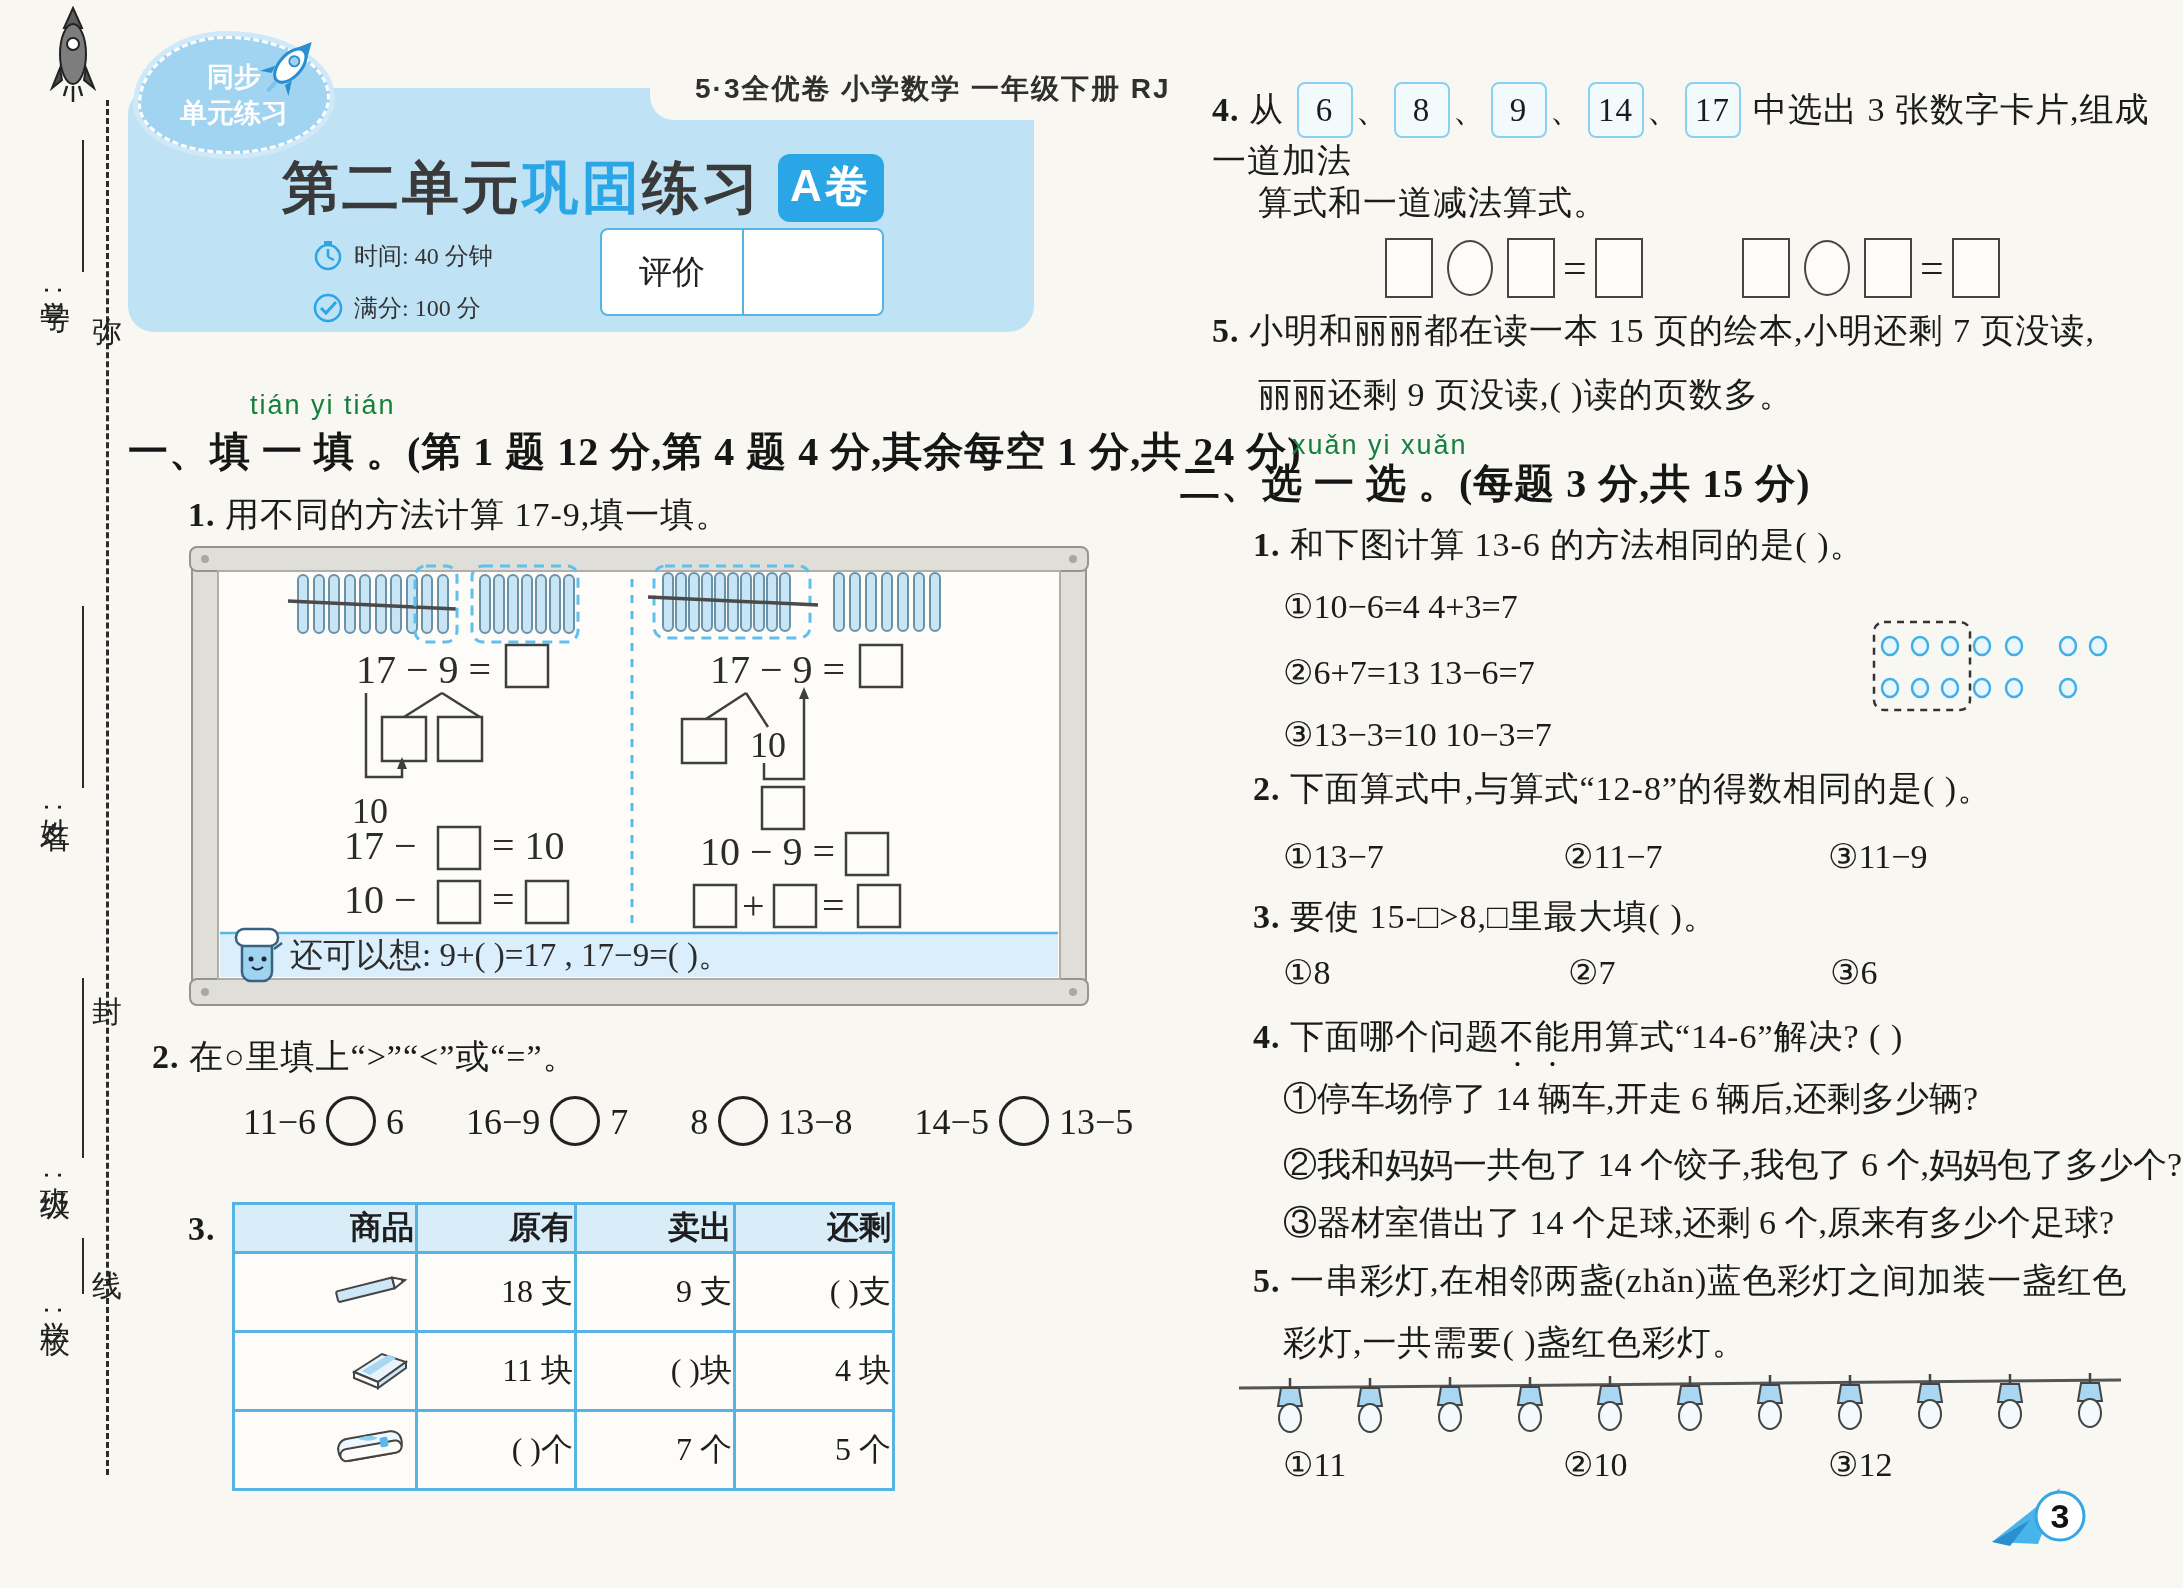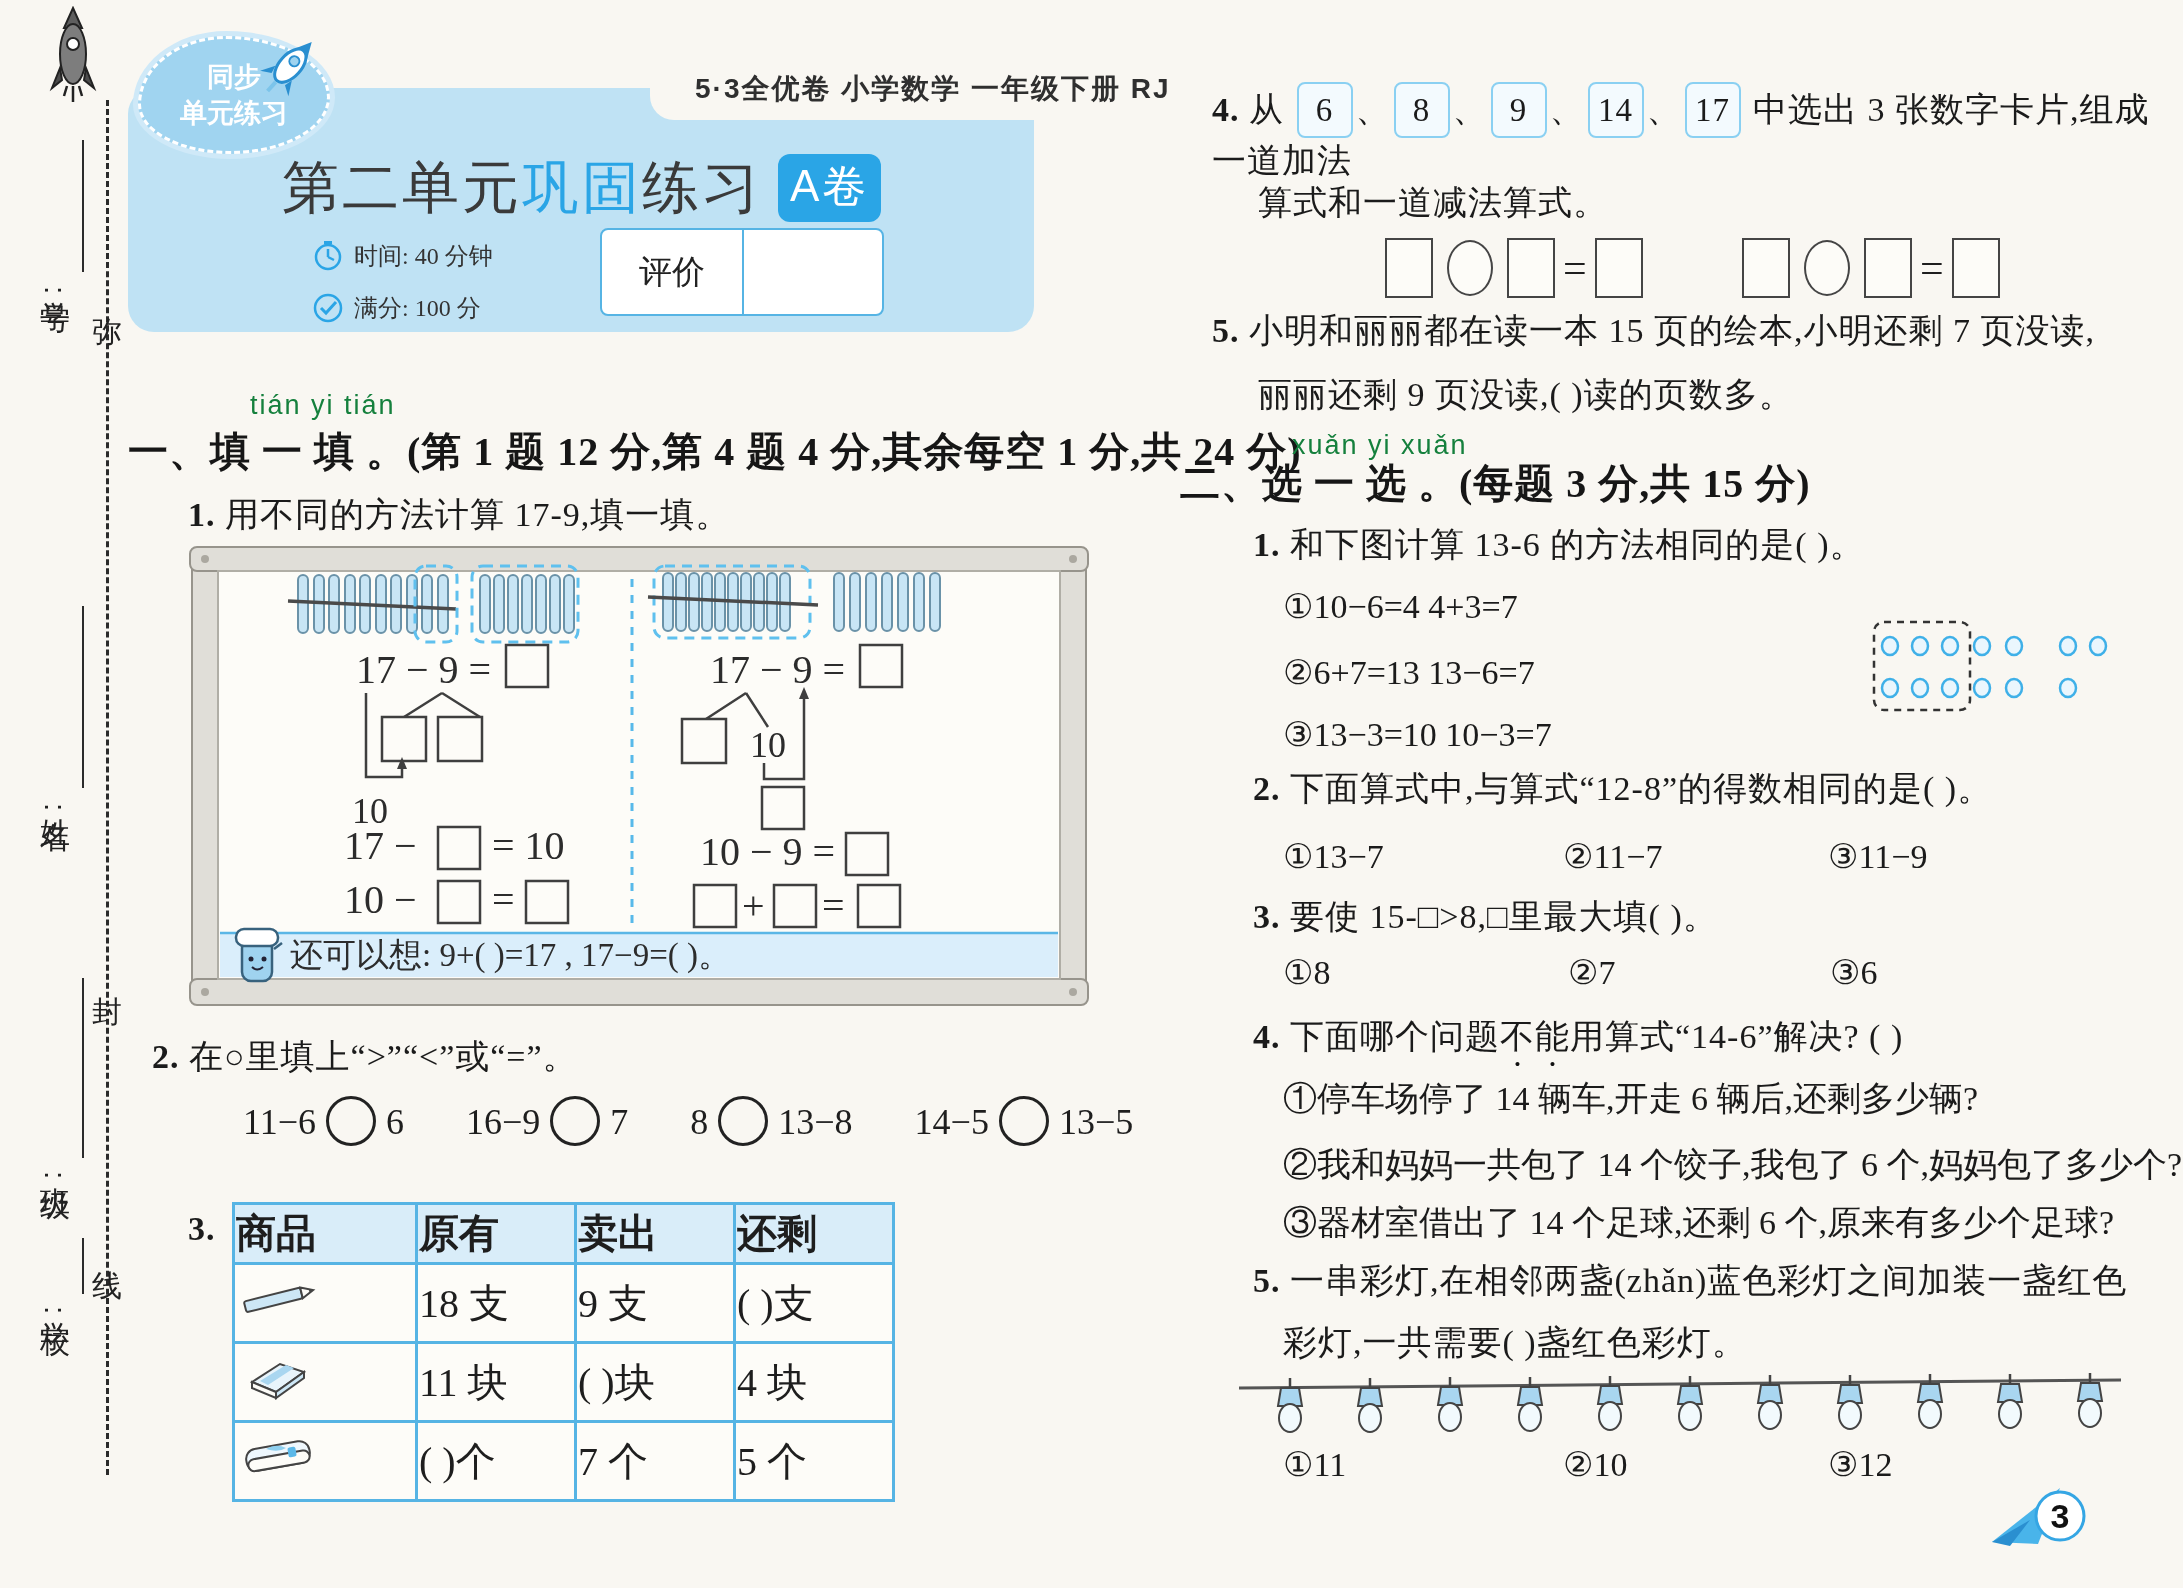--- a/index.html
+++ b/index.html
@@ -15,41 +15,41 @@
   .sealchar{position:absolute;left:92px;font-size:30px;color:#222;}
   
   .booklet{position:absolute;left:695px;top:70px;font-size:28px;font-weight:700;color:#2f2f2f;
            font-family:"Liberation Sans",sans-serif;letter-spacing:2px;}
   .hcard{position:absolute;left:128px;top:88px;width:906px;height:244px;background:#bfe2f4;border-radius:26px;}
   .hnotch{position:absolute;left:650px;top:88px;width:384px;height:32px;background:#f9f7f2;border-bottom-left-radius:24px;}
   .cloud{position:absolute;left:138px;top:36px;width:186px;height:112px;background:#a0d4f0;
          border-radius:46% 54% 52% 48% / 58% 52% 48% 42%;border:3px dashed #ffffff;
          box-shadow:0 0 0 5px #cfe9f8;display:flex;flex-direction:column;align-items:center;justify-content:center;}
   .cloud span{color:#fff;font-weight:700;font-family:"Liberation Sans",sans-serif;}
-  .title{position:absolute;left:282px;top:150px;font-size:57px;font-weight:400;letter-spacing:3px;color:#3a3a3a;
+  .title{position:absolute;left:282px;top:150px;font-size:57px;font-weight:700;letter-spacing:3px;color:#3a3a3a;
          font-family:"Liberation Sans",sans-serif;}
   .title .hl{color:#2aa5e6;}
   .abadge{display:inline-block;background:#2aa5e6;color:#fff;border-radius:12px;padding:3px 12px 6px;
           font-size:44px;margin-left:16px;vertical-align:6px;}
   .inforow{position:absolute;font-size:24px;color:#333;display:flex;align-items:center;gap:10px;}
   .evalbox{position:absolute;left:600px;top:228px;width:280px;height:84px;background:#fff;
            border:2.5px solid #56b4e4;border-radius:8px;display:flex;}
   .evalbox .c1{width:50%;border-right:2.5px solid #56b4e4;display:flex;align-items:center;justify-content:center;
                font-size:33px;color:#222;}
   
   .pinyin{position:absolute;font-size:27px;color:#15803d;font-family:"Liberation Sans",sans-serif;letter-spacing:2px;}
   .shead{position:absolute;font-size:40px;font-weight:700;color:#161616;letter-spacing:1px;}
   .q{position:absolute;font-size:34px;color:#1b1b1b;letter-spacing:1px;}
   .opt{position:absolute;font-size:34px;color:#1b1b1b;}
   .cmp-row{position:absolute;left:243px;top:1096px;display:flex;gap:62px;font-size:36px;}
   .cmp-circle{display:inline-block;width:44px;height:44px;border:3px solid #222;border-radius:50%;
               vertical-align:-12px;margin:0 10px;background:#f9f7f2;}
   
   .q3table{position:absolute;left:232px;top:1202px;border-collapse:collapse;background:#fdfcf8;}
-  .q3table th,.q3table td{border:3px solid #56b4e4;text-align:left;font-size:40px;}
+  .q3table th,.q3table td{border:3px solid #56b4e4;text-align:right;font-size:32px;}
   .q3table th{background:#d9edf9;height:44px;font-weight:700;width:154px;}
   .q3table th:first-child{width:178px;}
   .q3table td{height:74px;}
   
   .card{display:inline-block;min-width:38px;height:52px;line-height:52px;text-align:center;
         border:2.5px solid #8ad0f2;border-radius:8px;background:#f3fafe;padding:0 7px;font-size:33px;margin:0 3px;}
   .eqgrp{position:absolute;display:flex;align-items:center;gap:8px;}
   .sq{display:inline-block;width:44px;height:56px;border:2.5px solid #454545;background:#fdfcf8;}
   .crc{display:inline-block;width:42px;height:52px;border:2.5px solid #454545;border-radius:50%;
        background:#fdfcf8;margin:0 6px;}

